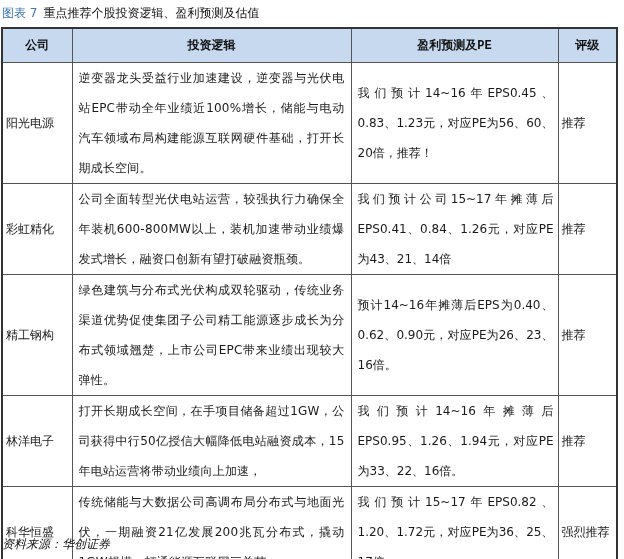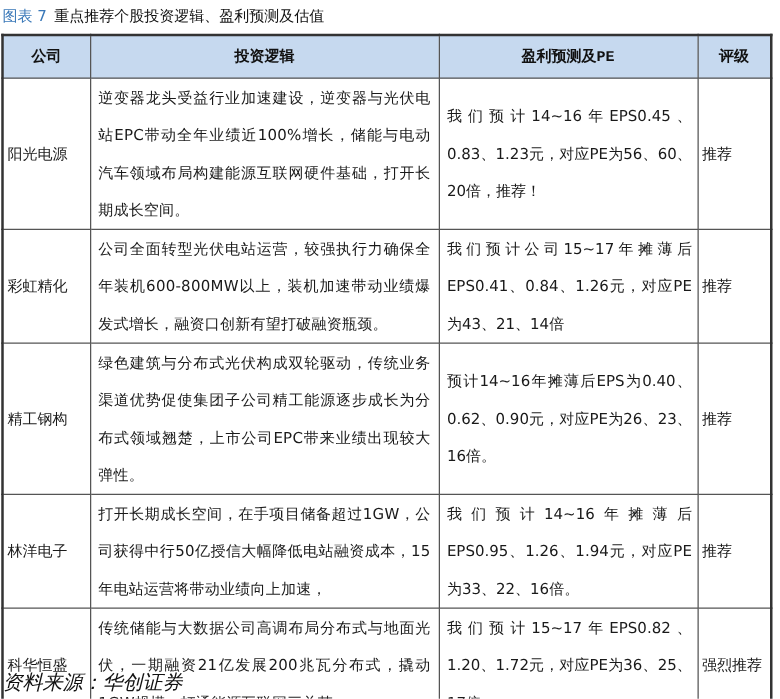--- a/index.html
+++ b/index.html
@@ -10,21 +10,21 @@
   .title .cap { color:#111; margin-left:6px; }
   table { position:absolute; left:1px; top:27px; border-collapse:collapse; table-layout:fixed; width:615px; }
   td, th { border:1px solid #555; padding:0; vertical-align:middle; }
   table { border:2px solid #333; }
   th { background:#c6d9ef; height:33px; font-size:12px; font-weight:bold; text-align:center; color:#111;font-family:Liberation Mono, monospace; }
   td { font-size:12px; line-height:30px; }
   td.company { padding-left:3px;margin-top:12px; }
   td.logic { padding:0 6px 0 6px; text-align:justify; text-align-last:left; letter-spacing:0.2px; }
   td.pe { padding:0 4px 0 6px; text-align:justify; }
   td.rating { padding-left:3px;border-radius:29px; }
-  .source { position:absolute; left:2px; top:536px; font-size:16px; font-style:italic; color:#111; }
+  .source { position:absolute; left:2px; top:536px; font-size:12px; font-style:italic; color:#111; }
 </style>
 </head>
 <body>
 
 <div class="title">
   <span class="fig">图表 7</span><span class="cap">重点推荐个股投资逻辑、盈利预测及估值</span>
 </div>
 
 <table>
   <colgroup>

